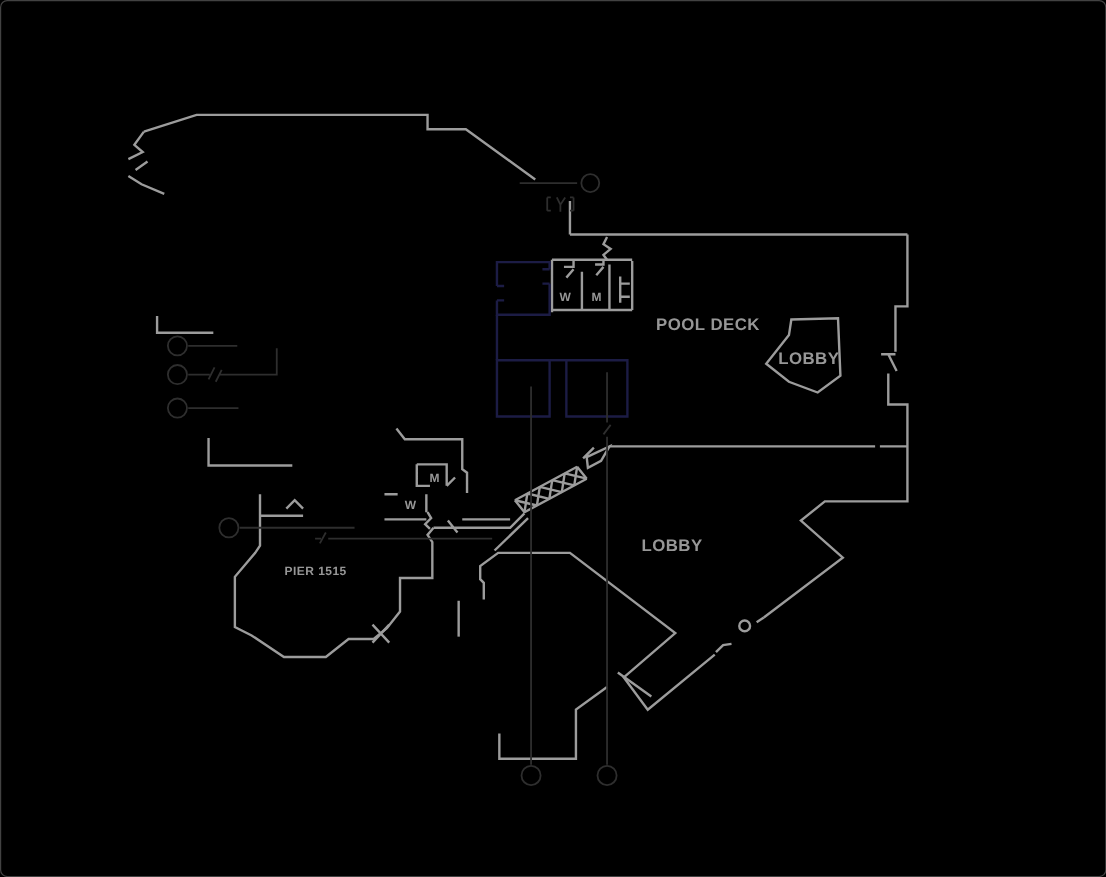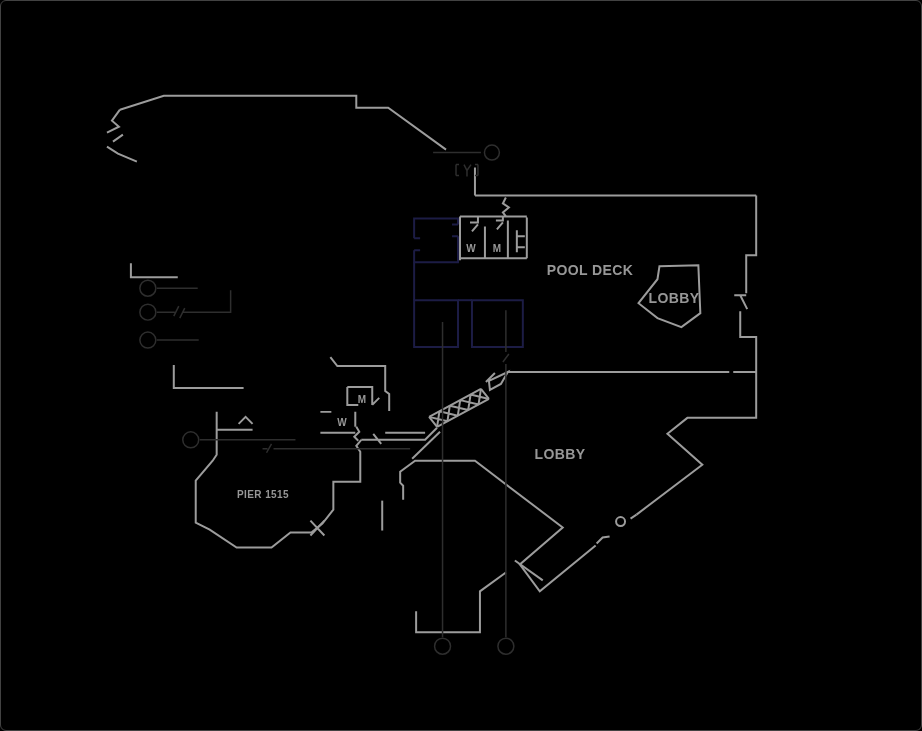--- a/index.html
+++ b/index.html
@@ -79,18 +79,18 @@
       <circle cx="147" cy="340" r="8" class="marker"></circle>
       <circle cx="190" cy="440" r="8" class="marker"></circle>
       <circle cx="442.5" cy="647" r="8" class="marker"></circle>
       <circle cx="506" cy="647" r="8" class="marker"></circle>
       <circle cx="621" cy="522" r="4.5" class="wall"></circle>
     </svg>
 
   <div class="lbl" style="left:589px;top:269px">POOL DECK</div>
   <div class="lbl" style="left:673px;top:297px">LOBBY</div>
   <div class="lbl" style="left:559px;top:453px">LOBBY</div>
-  <div class="lbl big" style="left:262px;top:493px">PIER 1515</div>
+  <div class="lbl big" style="left:262px;top:476px">PIER 1515</div>
   <div class="lbl room-letter" style="left:470px;top:247px">W</div>
   <div class="lbl room-letter" style="left:496px;top:247px">M</div>
   <div class="lbl room-letter" style="left:361px;top:398px">M</div>
   <div class="lbl room-letter" style="left:341px;top:421px">W</div>
 </div>
 
 </body></html>

